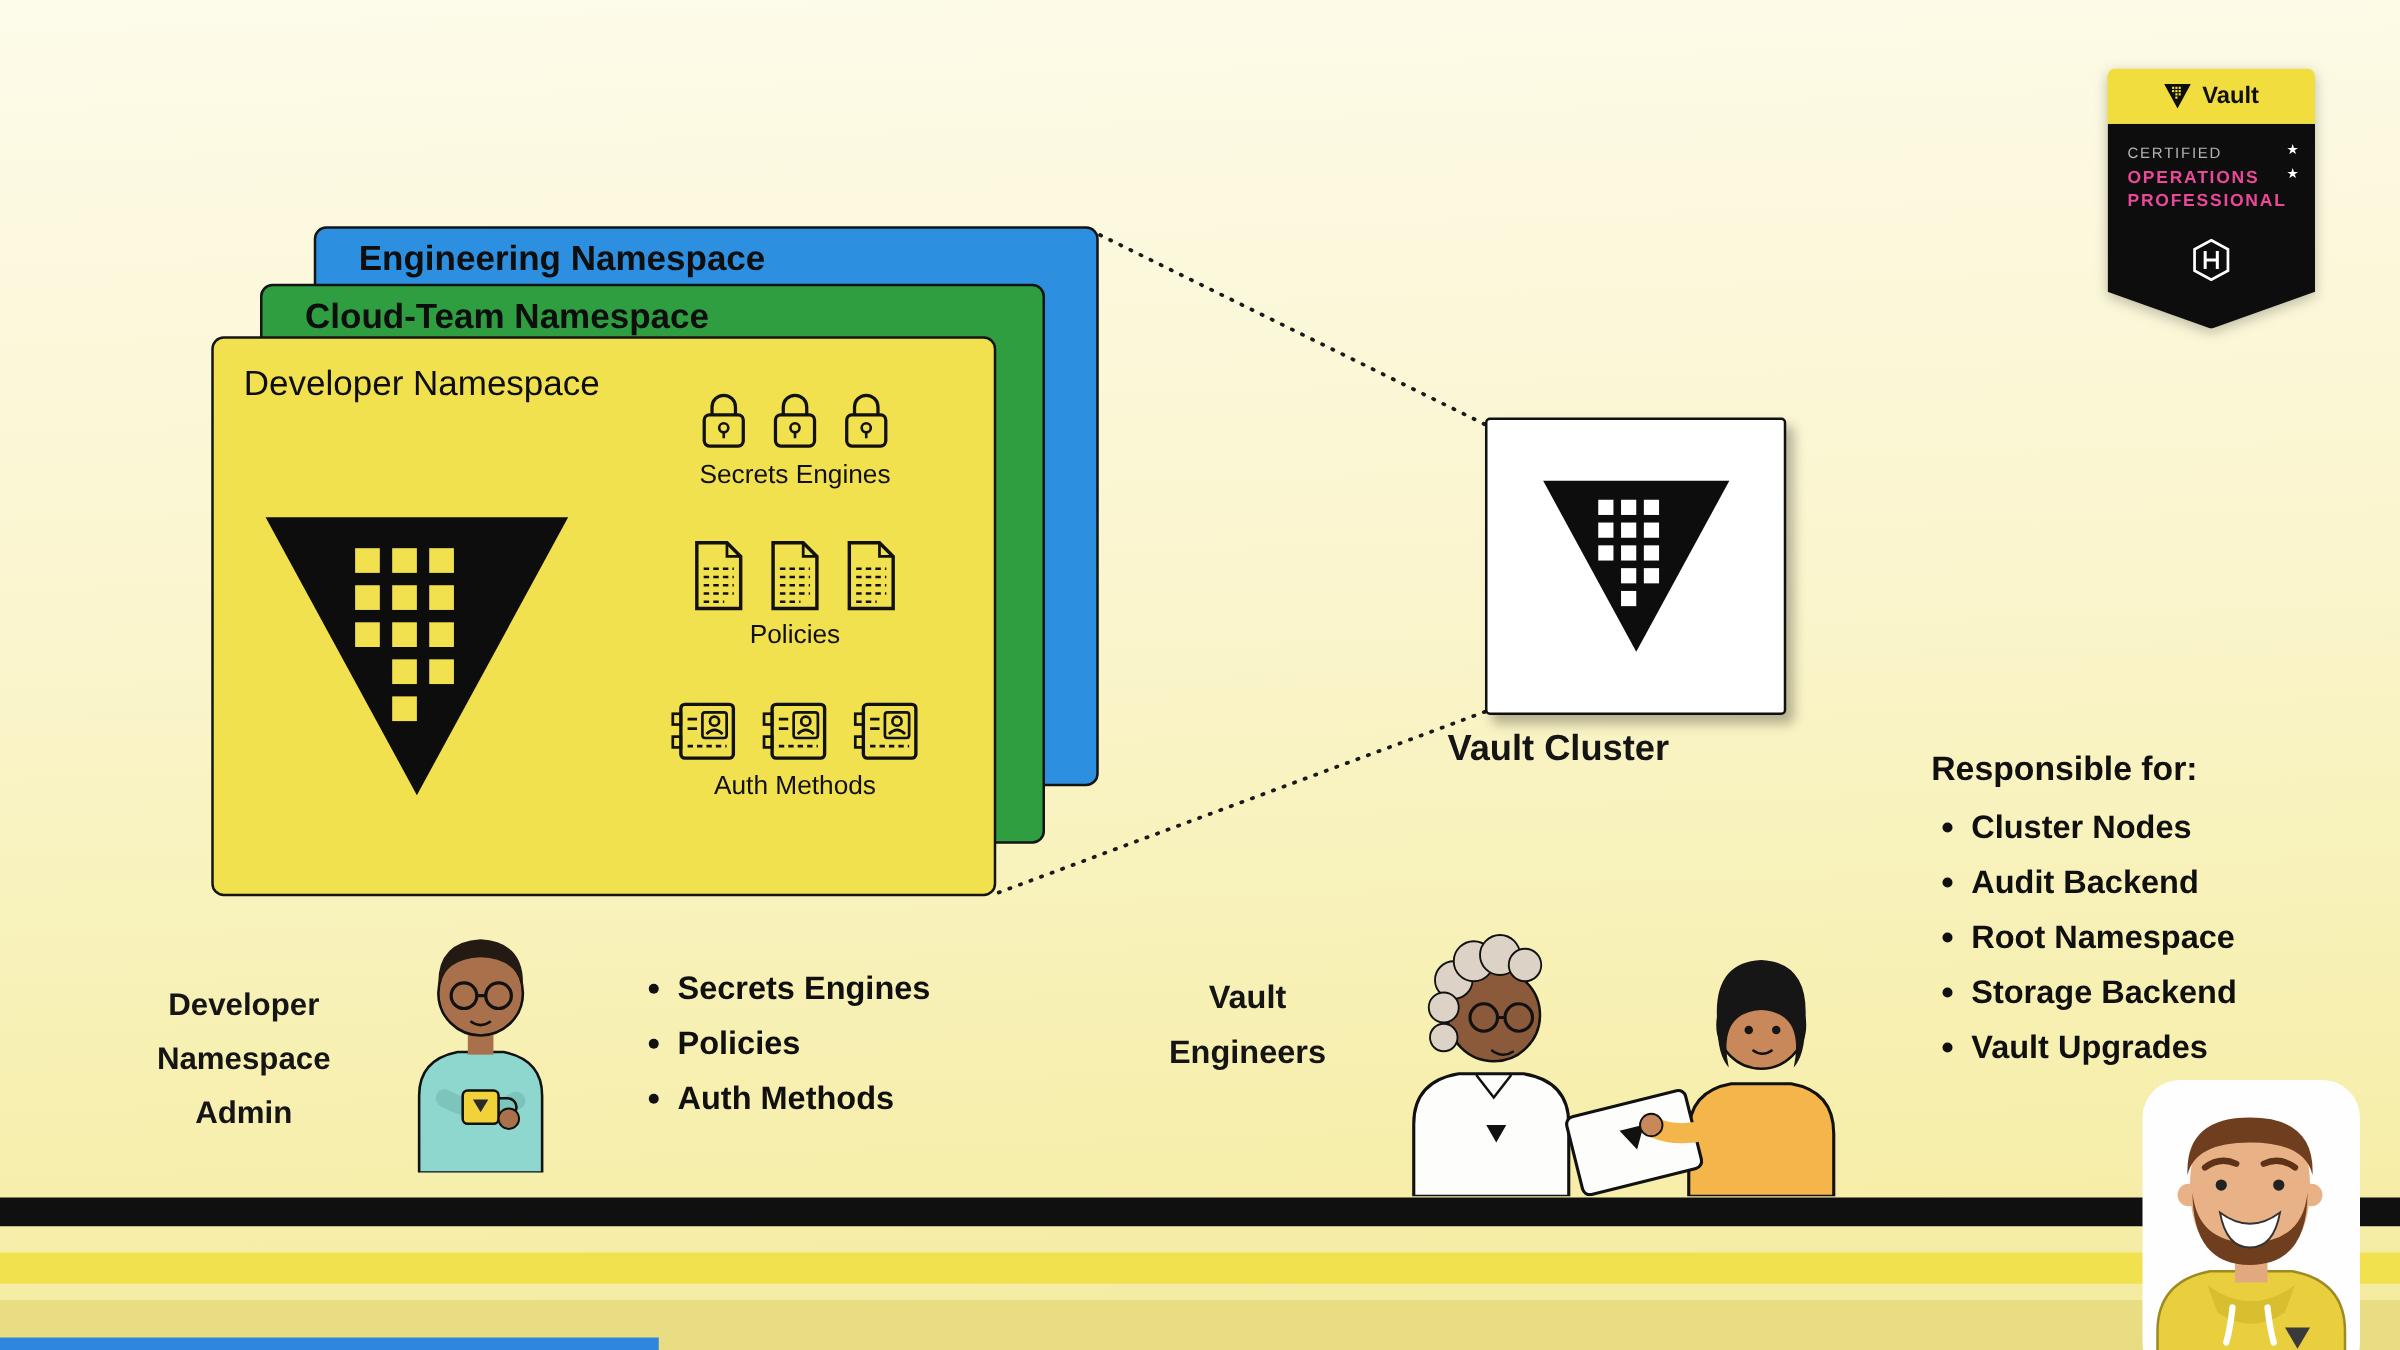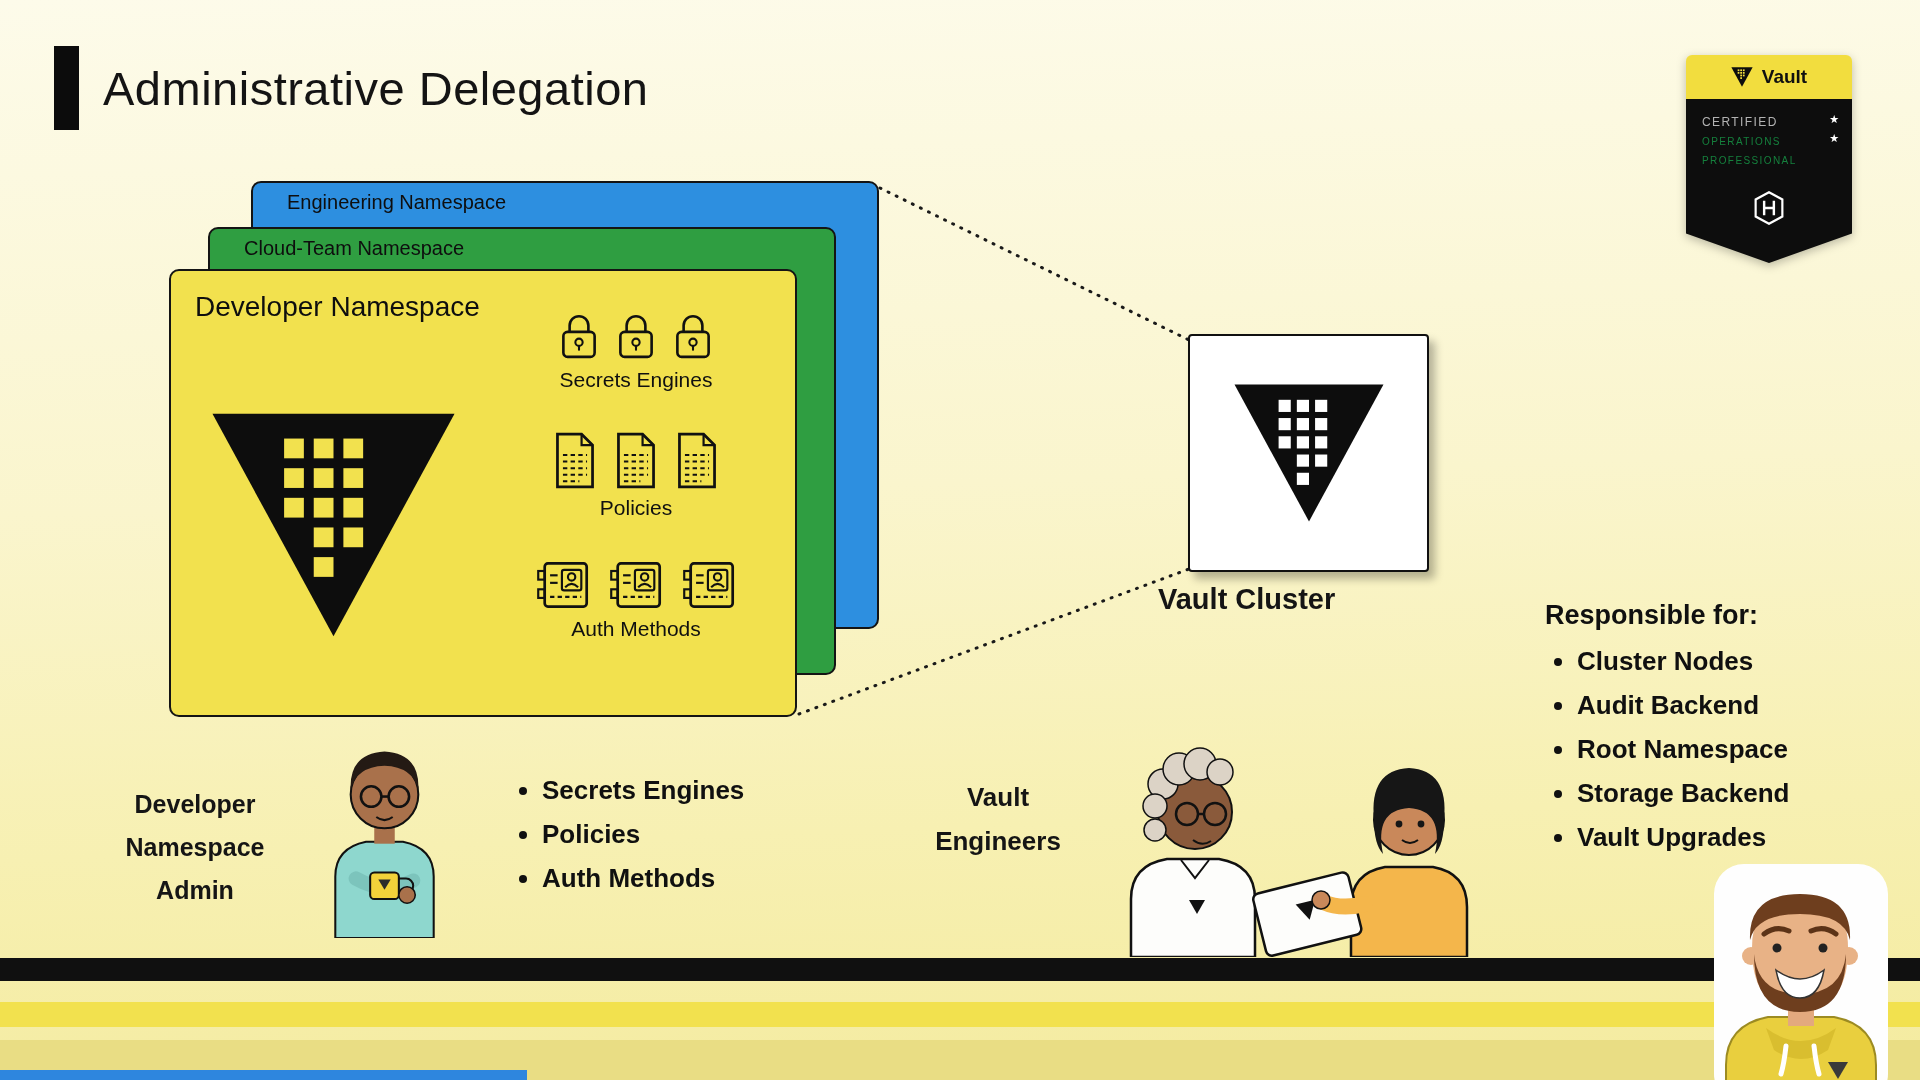--- a/index.html
+++ b/index.html
@@ -12,31 +12,31 @@
   .title-row{position:absolute;left:54px;top:46px;display:flex;align-items:center;gap:24px;z-index:5;}
   .title-accent{width:25px;height:84px;background:#0c0c0c;}
   .page-title{font-size:47px;font-weight:500;letter-spacing:.5px;color:#141414;}
   
   .badge{position:absolute;left:1686px;top:55px;width:166px;z-index:5;filter:drop-shadow(0 3px 5px rgba(0,0,0,.25));}
   .badge-head{height:44px;background:#F2DD3E;border-radius:6px 6px 0 0;display:flex;align-items:center;justify-content:center;gap:9px;}
   .badge-brand{font-size:19px;font-weight:700;color:#101010;}
   .badge-body{position:relative;height:164px;background:#0d0d0d;clip-path:polygon(0 0,100% 0,100% 82%,50% 100%,0 82%);padding:14px 0 0 16px;box-sizing:border-box;}
   .badge-line{display:block;letter-spacing:1.4px;line-height:19px;}
   .badge-line.grey{color:#b3b3b3;font-size:12px;}
-  .badge-line.white{color:#15803d;font-size:10px;font-weight:400;}
+  .badge-line.white{color:#ec4899;font-size:14px;font-weight:700;}
   .badge-star{position:absolute;right:13px;color:#ffffff;font-size:11px;}
   .badge-star.s1{top:14px;}
   .badge-star.s2{top:33px;}
   .badge-hlogo{position:absolute;left:50%;transform:translateX(-50%);top:92px;}
   
   .card{position:absolute;width:628px;height:448px;border:2.5px solid #141414;border-radius:10px;box-sizing:border-box;}
   .card-blue{left:251px;top:181px;background:#2D8FE0;z-index:2;}
   .card-green{left:208px;top:227px;background:#2F9E41;z-index:3;}
   .card-yellow{left:169px;top:269px;background:#F2E14E;z-index:4;}
-  .card-label{position:absolute;left:34px;top:8px;font-size:20px;font-weight:400;color:#0e0e0e;}
+  .card-label{position:absolute;left:34px;top:8px;font-size:28px;font-weight:700;color:#0e0e0e;}
   .card-yellow .card-label{left:24px;top:20px;font-size:28px;font-weight:500;}
   .big-logo{position:absolute;left:39px;top:140px;}
   .icon-col{position:absolute;left:338px;top:40px;width:254px;display:flex;flex-direction:column;align-items:center;gap:40px;}
   .icon-group{display:flex;flex-direction:column;align-items:center;gap:7px;}
   .icon-row{display:flex;align-items:flex-end;gap:17px;}
   .icon-label{font-size:21px;font-weight:500;color:#101010;}
   
   .connectors{position:absolute;left:0;top:0;z-index:1;pointer-events:none;}
   
   .cluster-box{position:absolute;left:1188px;top:334px;width:241px;height:238px;background:#ffffff;border:2.5px solid #101010;border-radius:4px;box-shadow:6px 7px 9px rgba(0,0,0,.28);display:flex;align-items:center;justify-content:center;z-index:2;box-sizing:border-box;}
@@ -64,24 +64,20 @@
 </head>
 <body>
 
 <div class="page">
 
   <svg class="connectors" width="1920" height="1080">
     <line x1="880" y1="188" x2="1189" y2="340" stroke="#1a1a1a" stroke-width="3" stroke-dasharray="1,8" stroke-linecap="round"></line>
     <line x1="799" y1="714" x2="1189" y2="569" stroke="#1a1a1a" stroke-width="3" stroke-dasharray="1,8" stroke-linecap="round"></line>
   </svg>
 
-  <div class="title-row">
-    <div class="title-accent"></div>
-    <div class="page-title">Administrative Delegation</div>
-  </div>
 
   <div class="badge">
     <div class="badge-head">
       <svg width="22" height="20" viewBox="0 0 100 92">
         <polygon points="1,1 99,1 50,91" fill="#0d0d0d"></polygon>
         <g fill="#F2DD3E">
           <rect x="30" y="11" width="8" height="8"></rect>
             <rect x="42" y="11" width="8" height="8"></rect>
             <rect x="54" y="11" width="8" height="8"></rect>
           <rect x="30" y="23" width="8" height="8"></rect>

